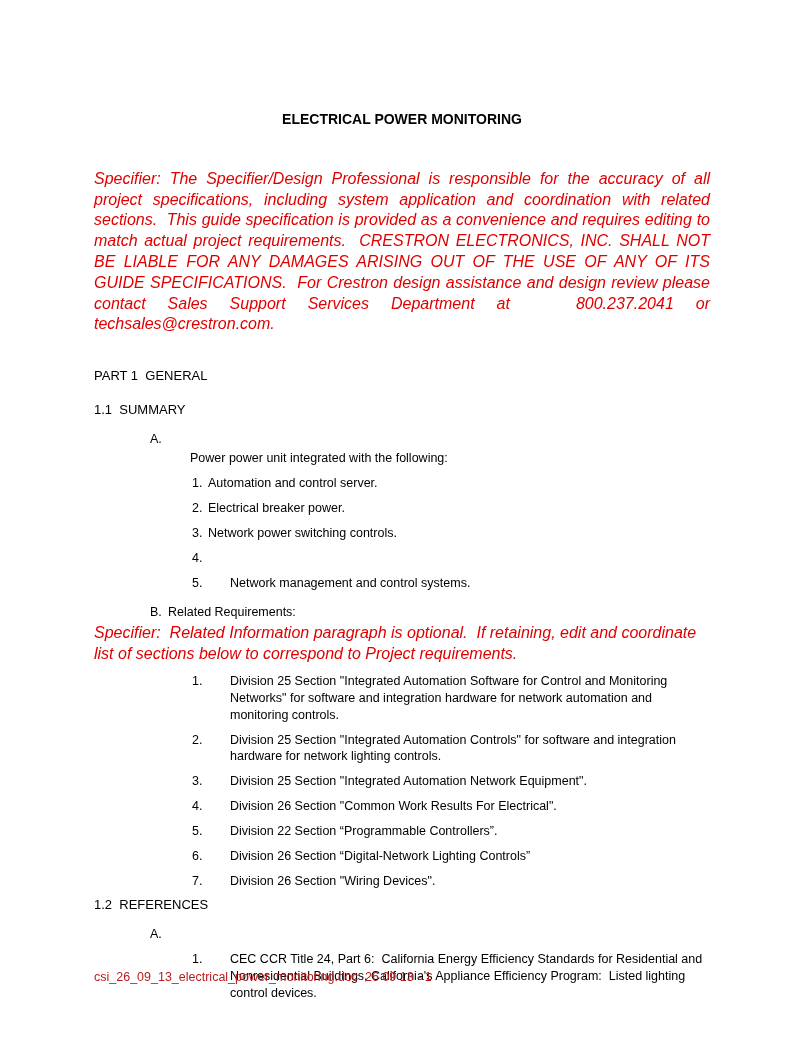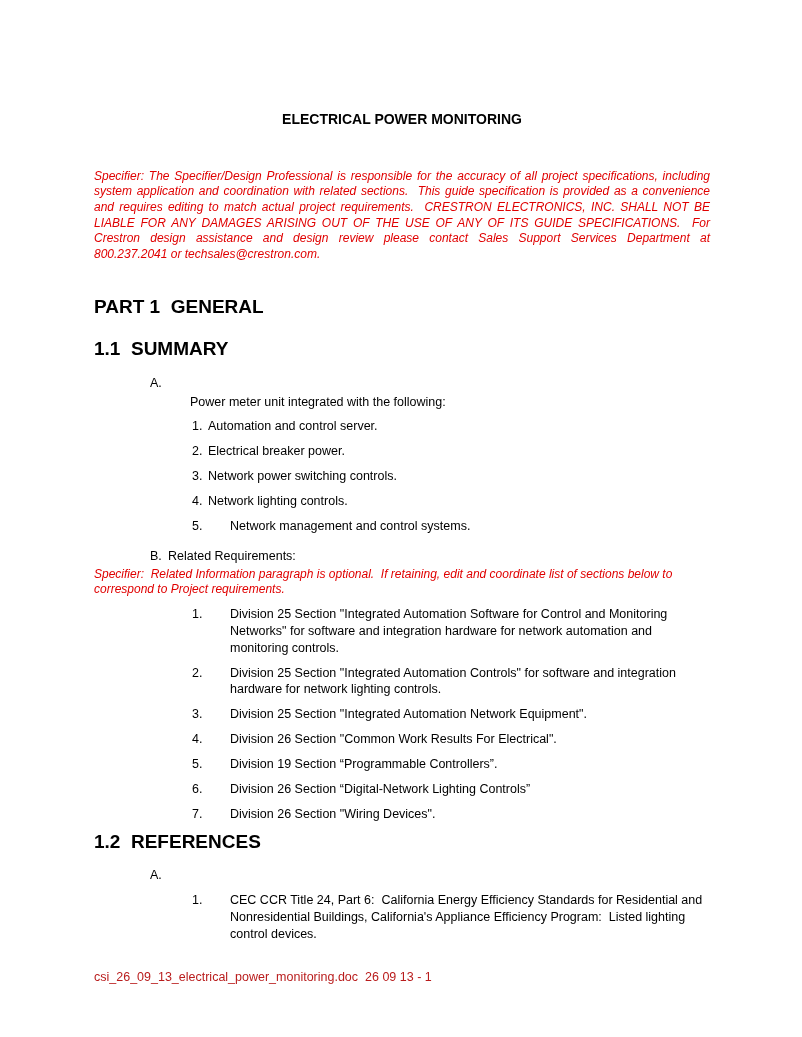--- a/index.html
+++ b/index.html
@@ -8,27 +8,27 @@
     width: 802px; height: 1037px;
     position: relative; overflow: hidden;
     font-family: "Liberation Sans", sans-serif;
     font-size: 12.5px; line-height: 1.35; color: #000000;
   }
   .page { padding: 110px 92px 0 94px; }
 
   .title { text-align: center; font-weight: bold; font-size: 14px; line-height: 1.35; }
 
   .specifier {
-    color: #e00000; font-style: italic; font-size: 12px; line-height: 1.3;
+    color: #e00000; font-style: italic; font-size: 16px; line-height: 1.3;
     margin: 0; white-space: pre-wrap;
   }
   .specifier.intro { margin-top: 40px; text-align: justify; }
   .specifier.tight { margin-top: 2px; }
 
-  .heading { font-weight: bold; font-size: 19px; margin: 0; white-space: pre-wrap; }
+  .heading { font-weight: normal; font-size: 13px; margin: 0; white-space: pre-wrap; }
   .part-h { margin-top: 32px; }
   .art-h  { margin-top: 16px; }
   .refs-h { margin-top: 6px; }
 
   .li { display: flex; margin-top: 8px; }
   .li .num { flex: 0 0 auto; white-space: pre; }
   .li .txt { flex: 1 1 auto; white-space: pre-wrap; }
 
   .lvl-a { padding-left: 56px; margin-top: 13px; }
   .lvl-a .num { width: 18px; }
@@ -56,38 +56,37 @@
   <p class="specifier intro">Specifier: The Specifier/Design Professional is responsible for the accuracy of all project specifications, including system application and coordination with related sections.  This guide specification is provided as a convenience and requires editing to match actual project requirements.  CRESTRON ELECTRONICS, INC. SHALL NOT BE LIABLE FOR ANY DAMAGES ARISING OUT OF THE USE OF ANY OF ITS GUIDE SPECIFICATIONS.  For Crestron design assistance and design review please contact Sales Support Services Department at   800.237.2041 or techsales@crestron.com.</p>
 
   <h2 class="heading part-h">PART 1  GENERAL</h2>
 
   <h3 class="heading art-h">1.1  SUMMARY</h3>
 
   <div class="li lvl-a">
     <span class="num">A.</span>
   </div>
 
-  <p class="sub">Power meter unit integrated with the following:</p>
+  <p class="sub">Power power unit integrated with the following:</p>
 
 
   <div class="li lvl-1">
     <span class="num">1.</span>
     <span class="txt">Automation and control server.</span>
   </div>
   <div class="li lvl-1">
     <span class="num">2.</span>
     <span class="txt">Electrical breaker power.</span>
   </div>
   <div class="li lvl-1">
     <span class="num">3.</span>
     <span class="txt">Network power switching controls.</span>
   </div>
   <div class="li lvl-1">
     <span class="num">4.</span>
-    <span class="txt">Network lighting controls.</span>
   </div>
   <div class="li lvl-1 wide">
     <span class="num">5.</span>
     <span class="txt">Network management and control systems.</span>
   </div>
 
   <div class="li lvl-a">
     <span class="num">B.</span>
     <span class="txt">Related Requirements:</span>
   </div>
@@ -105,21 +104,21 @@
   <div class="li lvl-1 wide">
     <span class="num">3.</span>
     <span class="txt">Division 25 Section "Integrated Automation Network Equipment".</span>
   </div>
   <div class="li lvl-1 wide">
     <span class="num">4.</span>
     <span class="txt">Division 26 Section "Common Work Results For Electrical".</span>
   </div>
   <div class="li lvl-1 wide">
     <span class="num">5.</span>
-    <span class="txt">Division 19 Section “Programmable Controllers”.</span>
+    <span class="txt">Division 22 Section “Programmable Controllers”.</span>
   </div>
   <div class="li lvl-1 wide">
     <span class="num">6.</span>
     <span class="txt">Division 26 Section “Digital-Network Lighting Controls”</span>
   </div>
   <div class="li lvl-1 wide">
     <span class="num">7.</span>
     <span class="txt">Division 26 Section "Wiring Devices".</span>
   </div>
 

